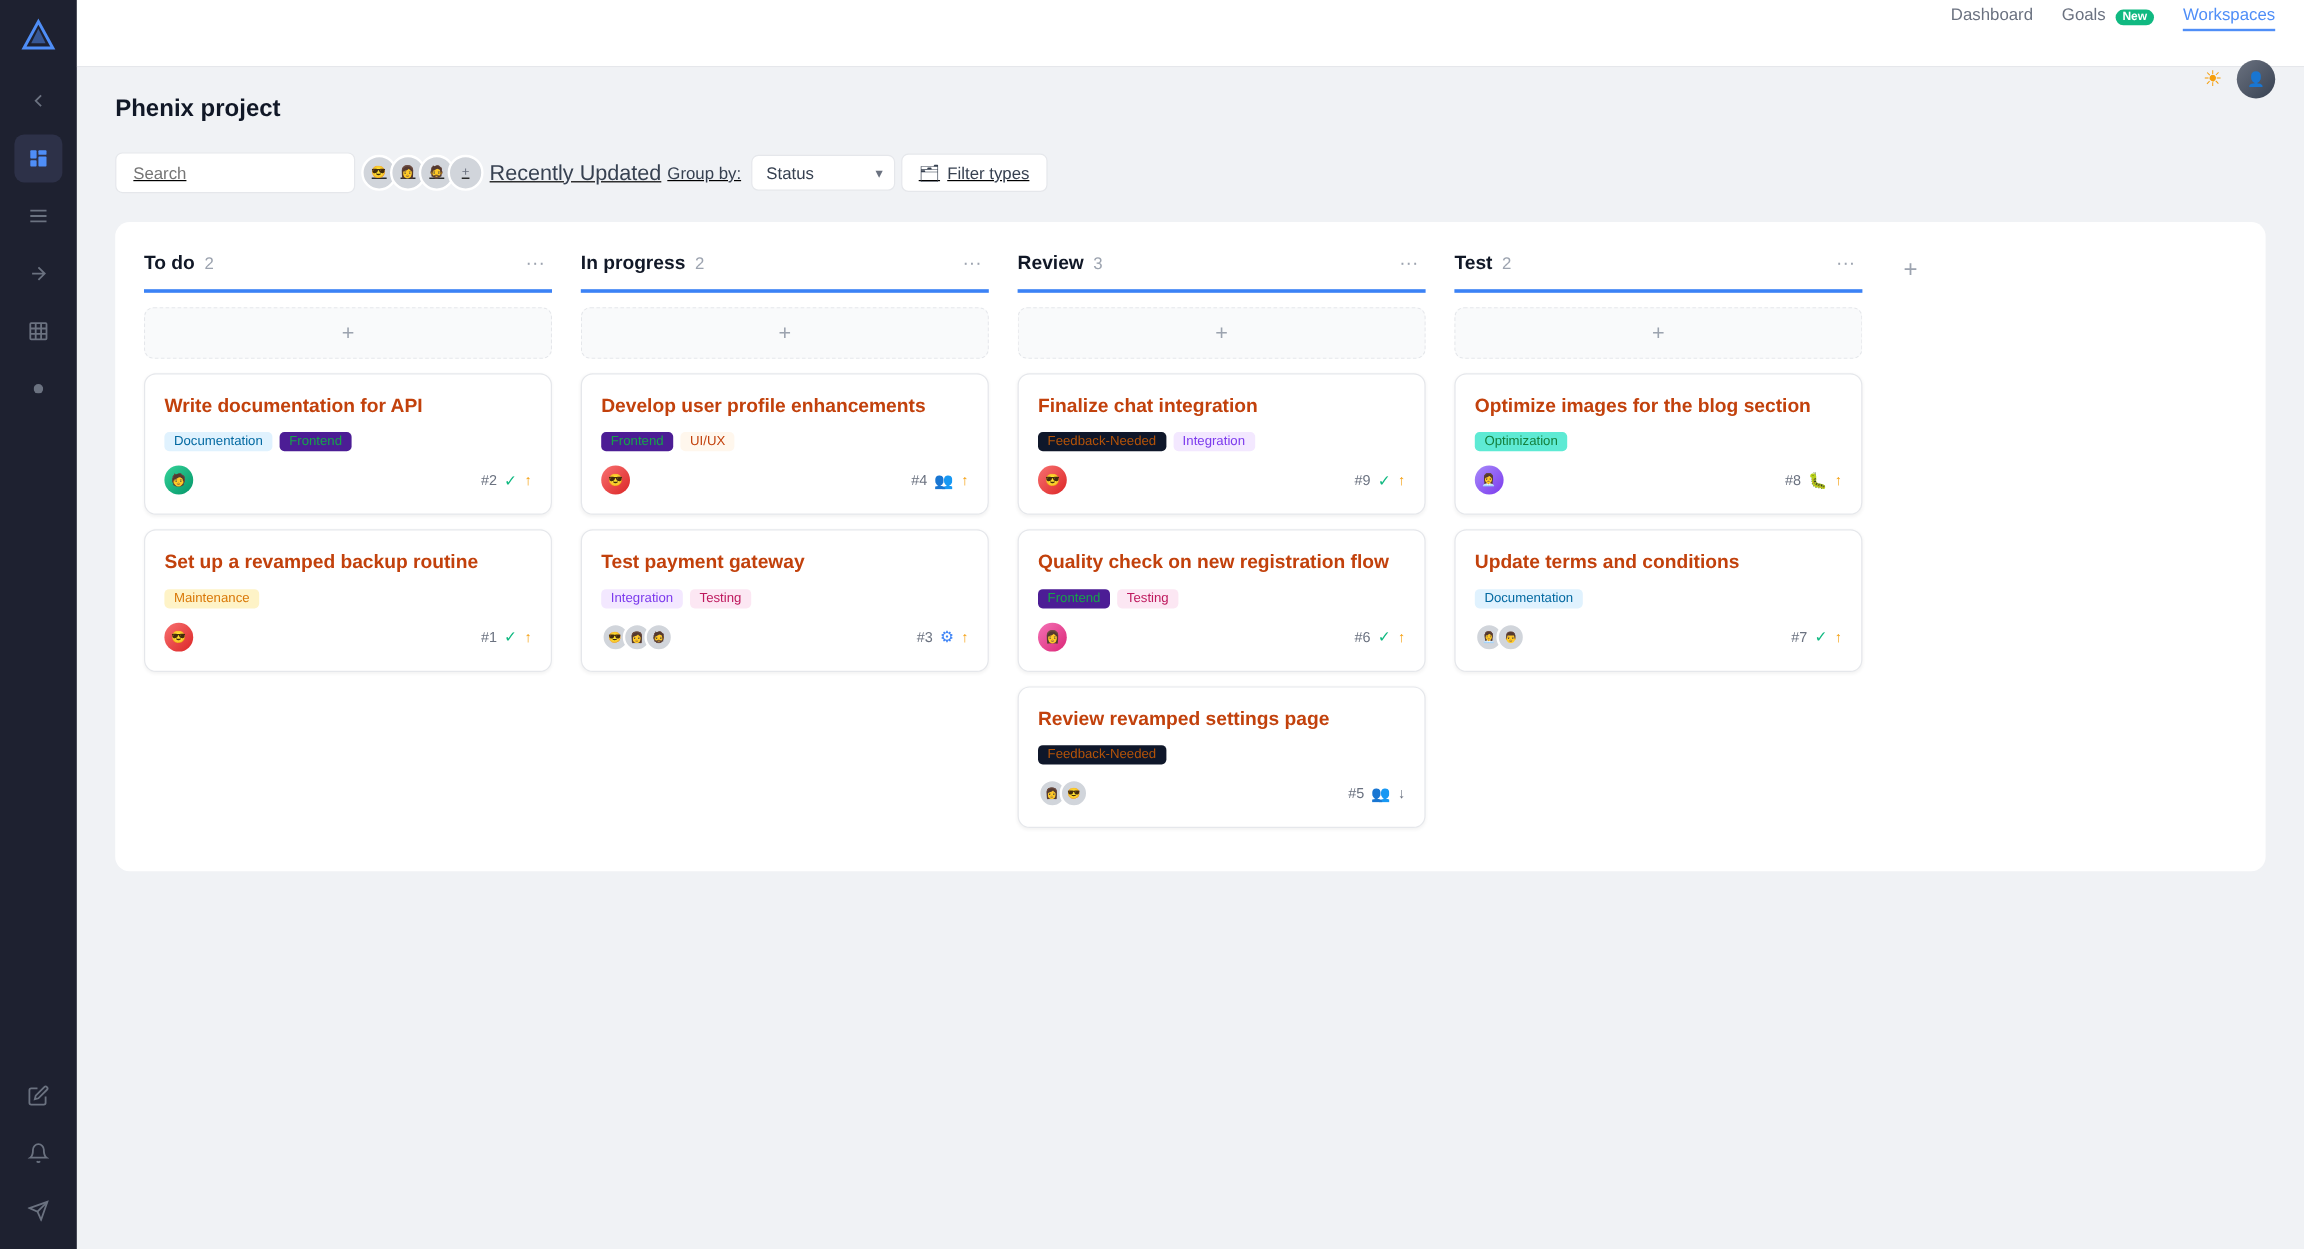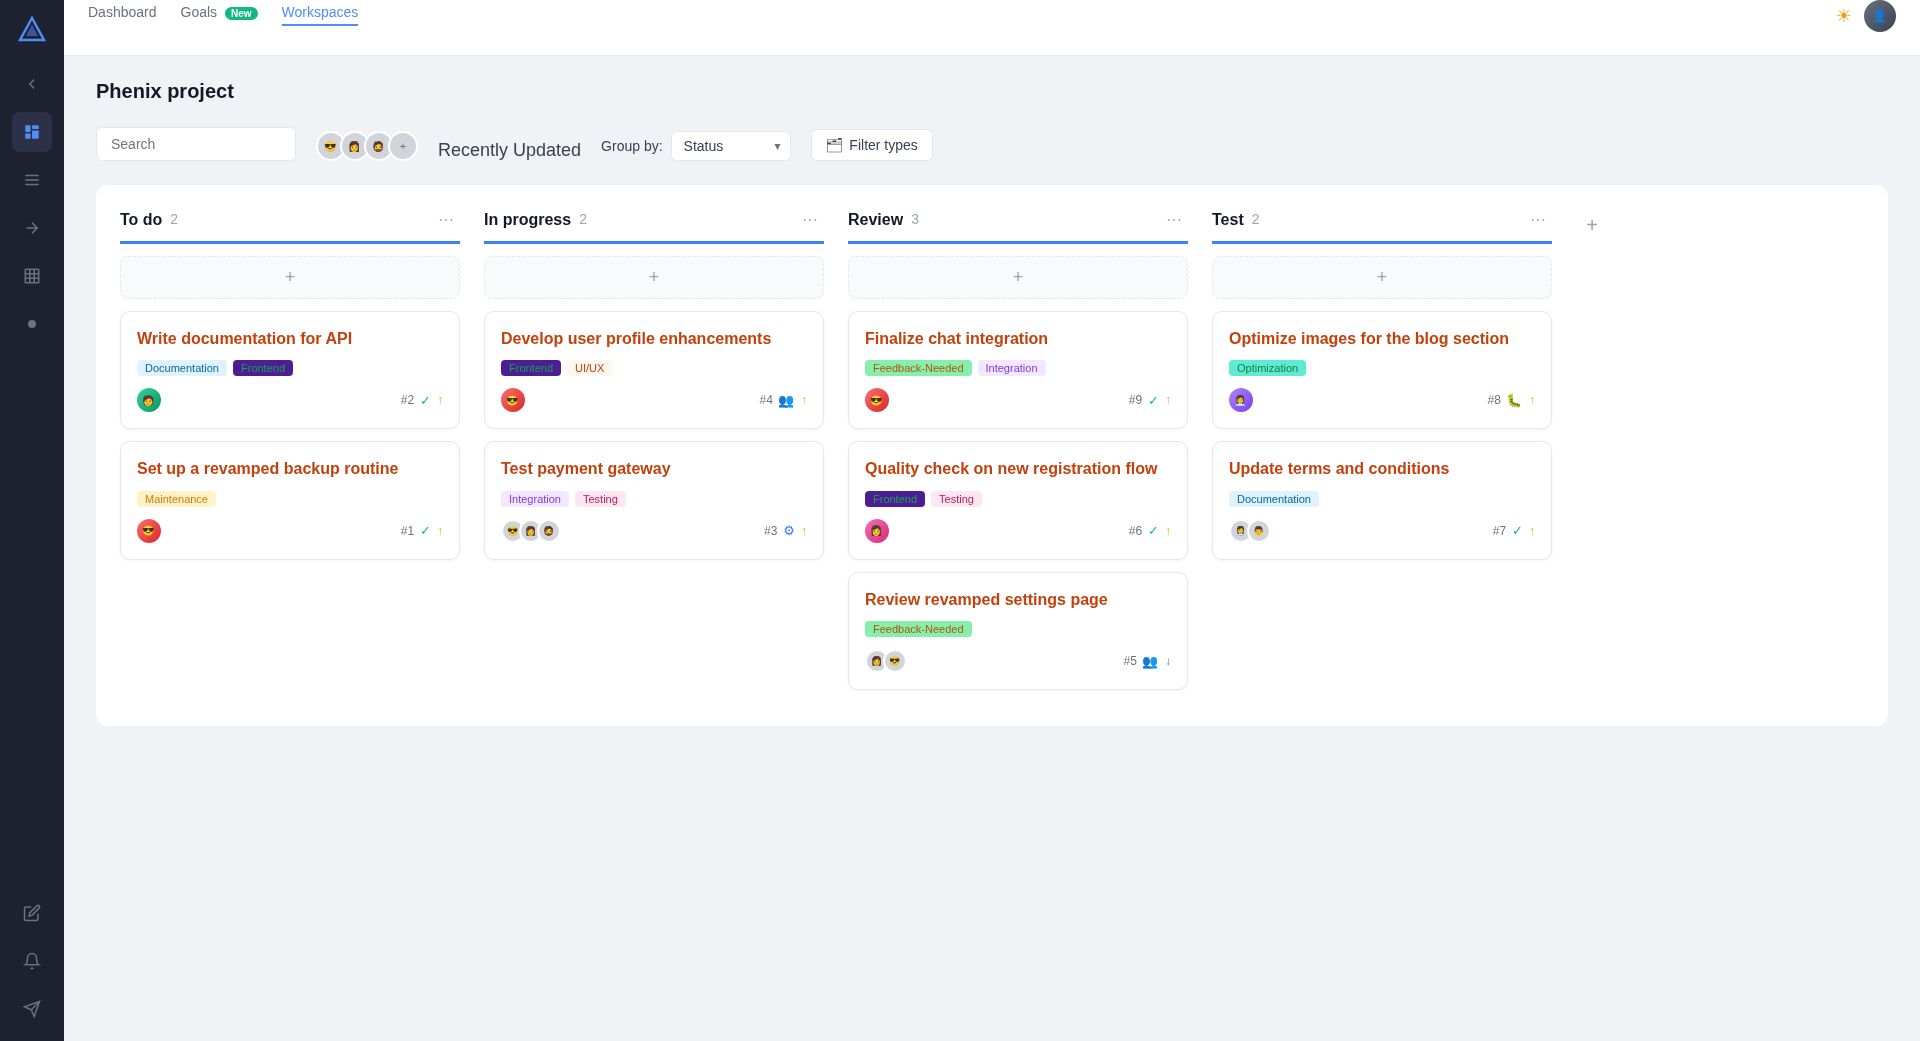--- a/index.html
+++ b/index.html
@@ -39,25 +39,26 @@
       display: flex;
       flex-direction: column;
       overflow: hidden;
     }
 
     
     .topnav {
       background: #fff;
       height: 56px;
       display: flex;
-      align-items: flex-start;
+      align-items: flex-end;
       padding: 0 24px;
       border-bottom: 1px solid #e5e7eb;
       gap: 24px;
       flex-shrink: 0;
+      flex-direction: column;
     }
     .topnav-item {
       font-size: 14px;
       color: #6b7280;
       cursor: pointer;
       padding: 4px 0;
       border-bottom: 2px solid transparent;
     }
     .topnav-item.active { color: #4f8ef7; border-bottom-color: #4f8ef7; }
     .topnav-badge {
@@ -94,24 +95,25 @@
     .page-title {
       font-size: 20px;
       font-weight: 700;
       color: #111827;
       margin-bottom: 24px;
     }
 
     
     .toolbar {
       display: flex;
-      align-items: flex-end;
-      gap: 20px;
+      align-items: center;
+      gap: 5px;
       margin-bottom: 24px;
       flex-wrap: wrap;
+      text-decoration: underline;
     }
     .search-input {
       border: 1px solid #e5e7eb;
       border-radius: 6px;
       padding: 8px 14px;
       font-size: 14px;
       color: #6b7280;
       width: 200px;
       background: #fff;
       outline: none;
@@ -273,21 +275,21 @@
       border-radius: 4px;
       font-weight: 500;
     }
     .tag-doc { background: #e0f2fe; color: #0369a1; }
     .tag-frontend { background: #4c1d95; color: #16a34a; }
     .tag-maintenance { background: #fef3c7; color: #d97706; }
     .tag-integration { background: #f3e8ff; color: #7c3aed; }
     .tag-testing { background: #fce7f3; color: #be185d; }
     .tag-uiux { background: #fff7ed; color: #c2410c; }
     .tag-optimization { background: #5eead4; color: #15803d; }
-    .tag-feedback { background: #86efac; color: #b45309; }
+    .tag-feedback { background: #0f172a; color: #b45309; }
 
     .task-footer {
       display: flex;
       align-items: center;
       justify-content: space-between;
     }
     .task-avatar-small {
       width: 24px; height: 24px;
       border-radius: 50%;
       background: #d1d5db;

